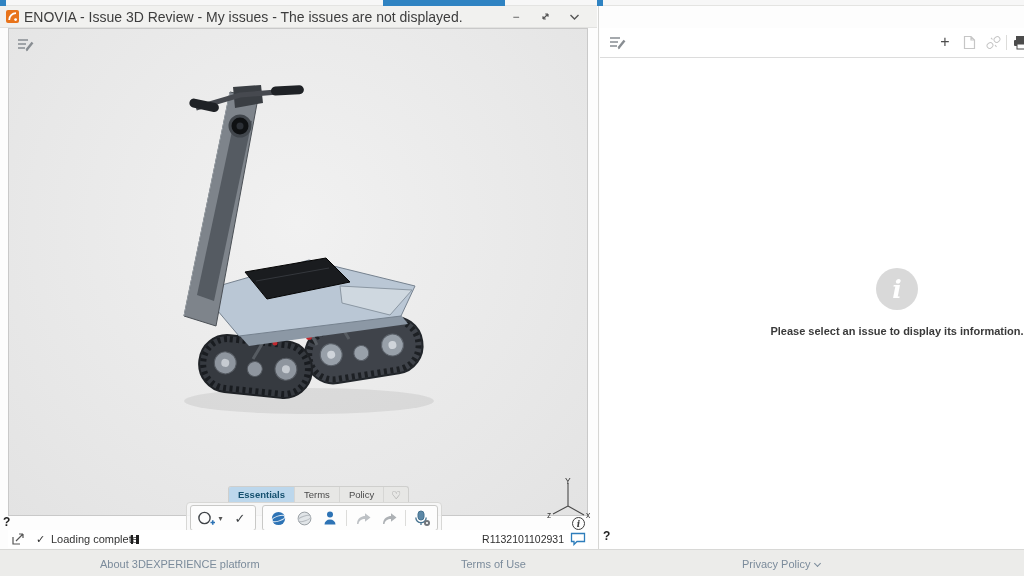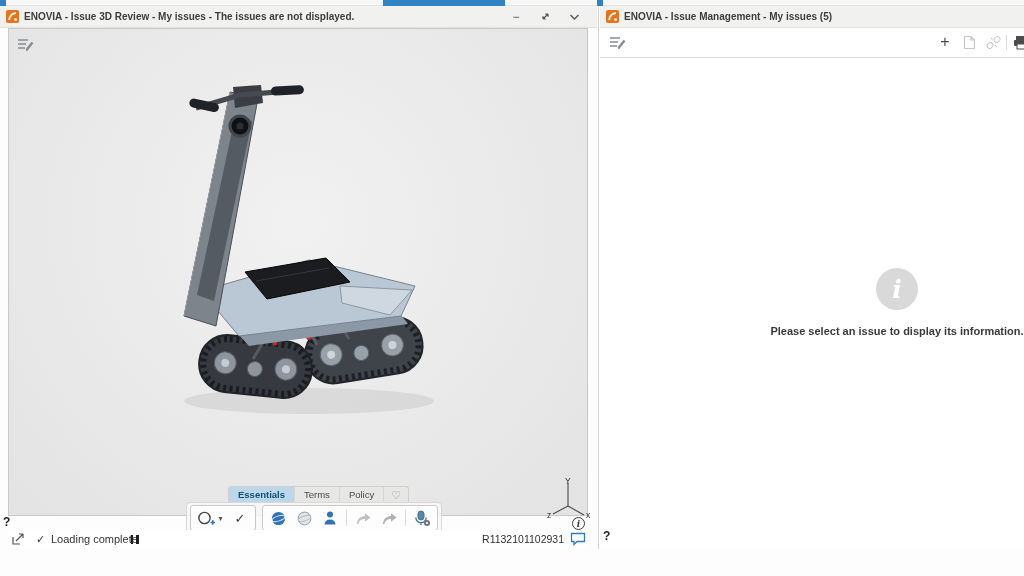--- a/index.html
+++ b/index.html
@@ -11,21 +11,21 @@
   .topstrip { position:absolute; left:0; top:0; width:1024px; height:6px; background:#f7f7f7; border-bottom:1px solid #e4e4e2; }
   .accent { position:absolute; top:0; height:6px; background:#2f83c2; }
   .accent-left { left:0; width:6px; }
   .accent-tab { left:383px; width:122px; }
   .accent-mid { left:597px; width:6px; }
 
   
   .header { position:absolute; top:6px; height:22px; background:#f1f1ef; border-bottom:1px solid #e2e2e0; display:flex; align-items:center; gap:5px; padding:0 6px; }
   .header-left { left:0; width:597px; }
   .header-right { left:600px; width:424px; }
-  .title { font-weight:bold; font-size:10px; color:#3d3d3d; white-space:nowrap; overflow:hidden; }
+  .title { font-weight:normal; font-size:14px; color:#3d3d3d; white-space:nowrap; overflow:hidden; }
   .logo { flex:0 0 auto; }
 
   .win-controls { margin-left:auto; display:flex; align-items:center; gap:15px; padding-right:10px; }
   .wc { border:none; background:none; color:#555; font-size:12px; line-height:1; width:14px; height:14px; display:flex; align-items:center; justify-content:center; cursor:pointer; }
 
   .v-divider { position:absolute; left:598px; top:6px; width:1px; height:543px; background:#d6d6d4; }
 
   
   .viewer { position:absolute; left:8px; top:28px; width:580px; height:488px; border:1px solid #c9c9c9; background:radial-gradient(ellipse at 50% 40%, #f1f1f1 0%, #e8e8e8 65%, #e3e3e3 100%); }
   .filter-btn { position:absolute; left:8px; top:8px; border:none; background:none; cursor:pointer; }
@@ -263,28 +263,20 @@
     <span class="sb-item release">R1132101102931</span>
     <button class="sb-item chatbtn">
       <svg width="16" height="14" viewBox="0 0 16 14">
         <path d="M1.5 1.5 H14.5 V9.5 H7 L4 12.5 V9.5 H1.5 Z" fill="#fff" stroke="#2d7dbb" stroke-width="1.3"></path>
       </svg>
     </button>
   </div>
 
   <div class="v-divider"></div>
 
-  <div class="header header-right">
-    <svg class="logo" width="13" height="13" viewBox="0 0 13 13">
-      <rect x="0" y="0" width="13" height="13" rx="2" fill="#e8731a"></rect>
-      <path d="M3.2 10 A6.8 6.8 0 0 1 10 3.2" stroke="#fff" stroke-width="1.8" fill="none"></path>
-      <circle cx="9.6" cy="9.6" r="1.4" fill="#fff"></circle>
-    </svg>
-    <span class="title">ENOVIA - Issue Management - My issues (5)</span>
-  </div>
 
   <div class="rtoolbar">
     <button class="rtool rfilter">
       <svg width="18" height="15" viewBox="0 0 18 15">
         <path d="M1 3 H11 M1 7 H9 M1 11 H8" stroke="#888d92" stroke-width="1.6" fill="none"></path>
         <path d="M9.5 13 L15.5 5.5" stroke="#888d92" stroke-width="2.4" fill="none"></path>
         <path d="M9 14.3 l2 -0.6 -1.5 -1.2 z" fill="#888d92"></path>
       </svg>
     </button>
     <button class="rtool rplus">+</button>
@@ -312,14 +304,19 @@
 
   <div class="rcontent">
     <div class="placeholder">
       <div class="info-circle">i</div>
       <div class="msg">Please select an issue to display its information.</div>
     </div>
   </div>
 
   <button class="help help-right">?</button>
 
+  <div class="footer">
+    <a class="flink f-about">About 3DEXPERIENCE platform</a>
+    <a class="flink f-terms">Terms of Use</a>
+    <span class="flink f-privacy"><span>Privacy Policy</span><i class="chev"></i></span>
+  </div>
 
 </div>
 
 </body></html>

